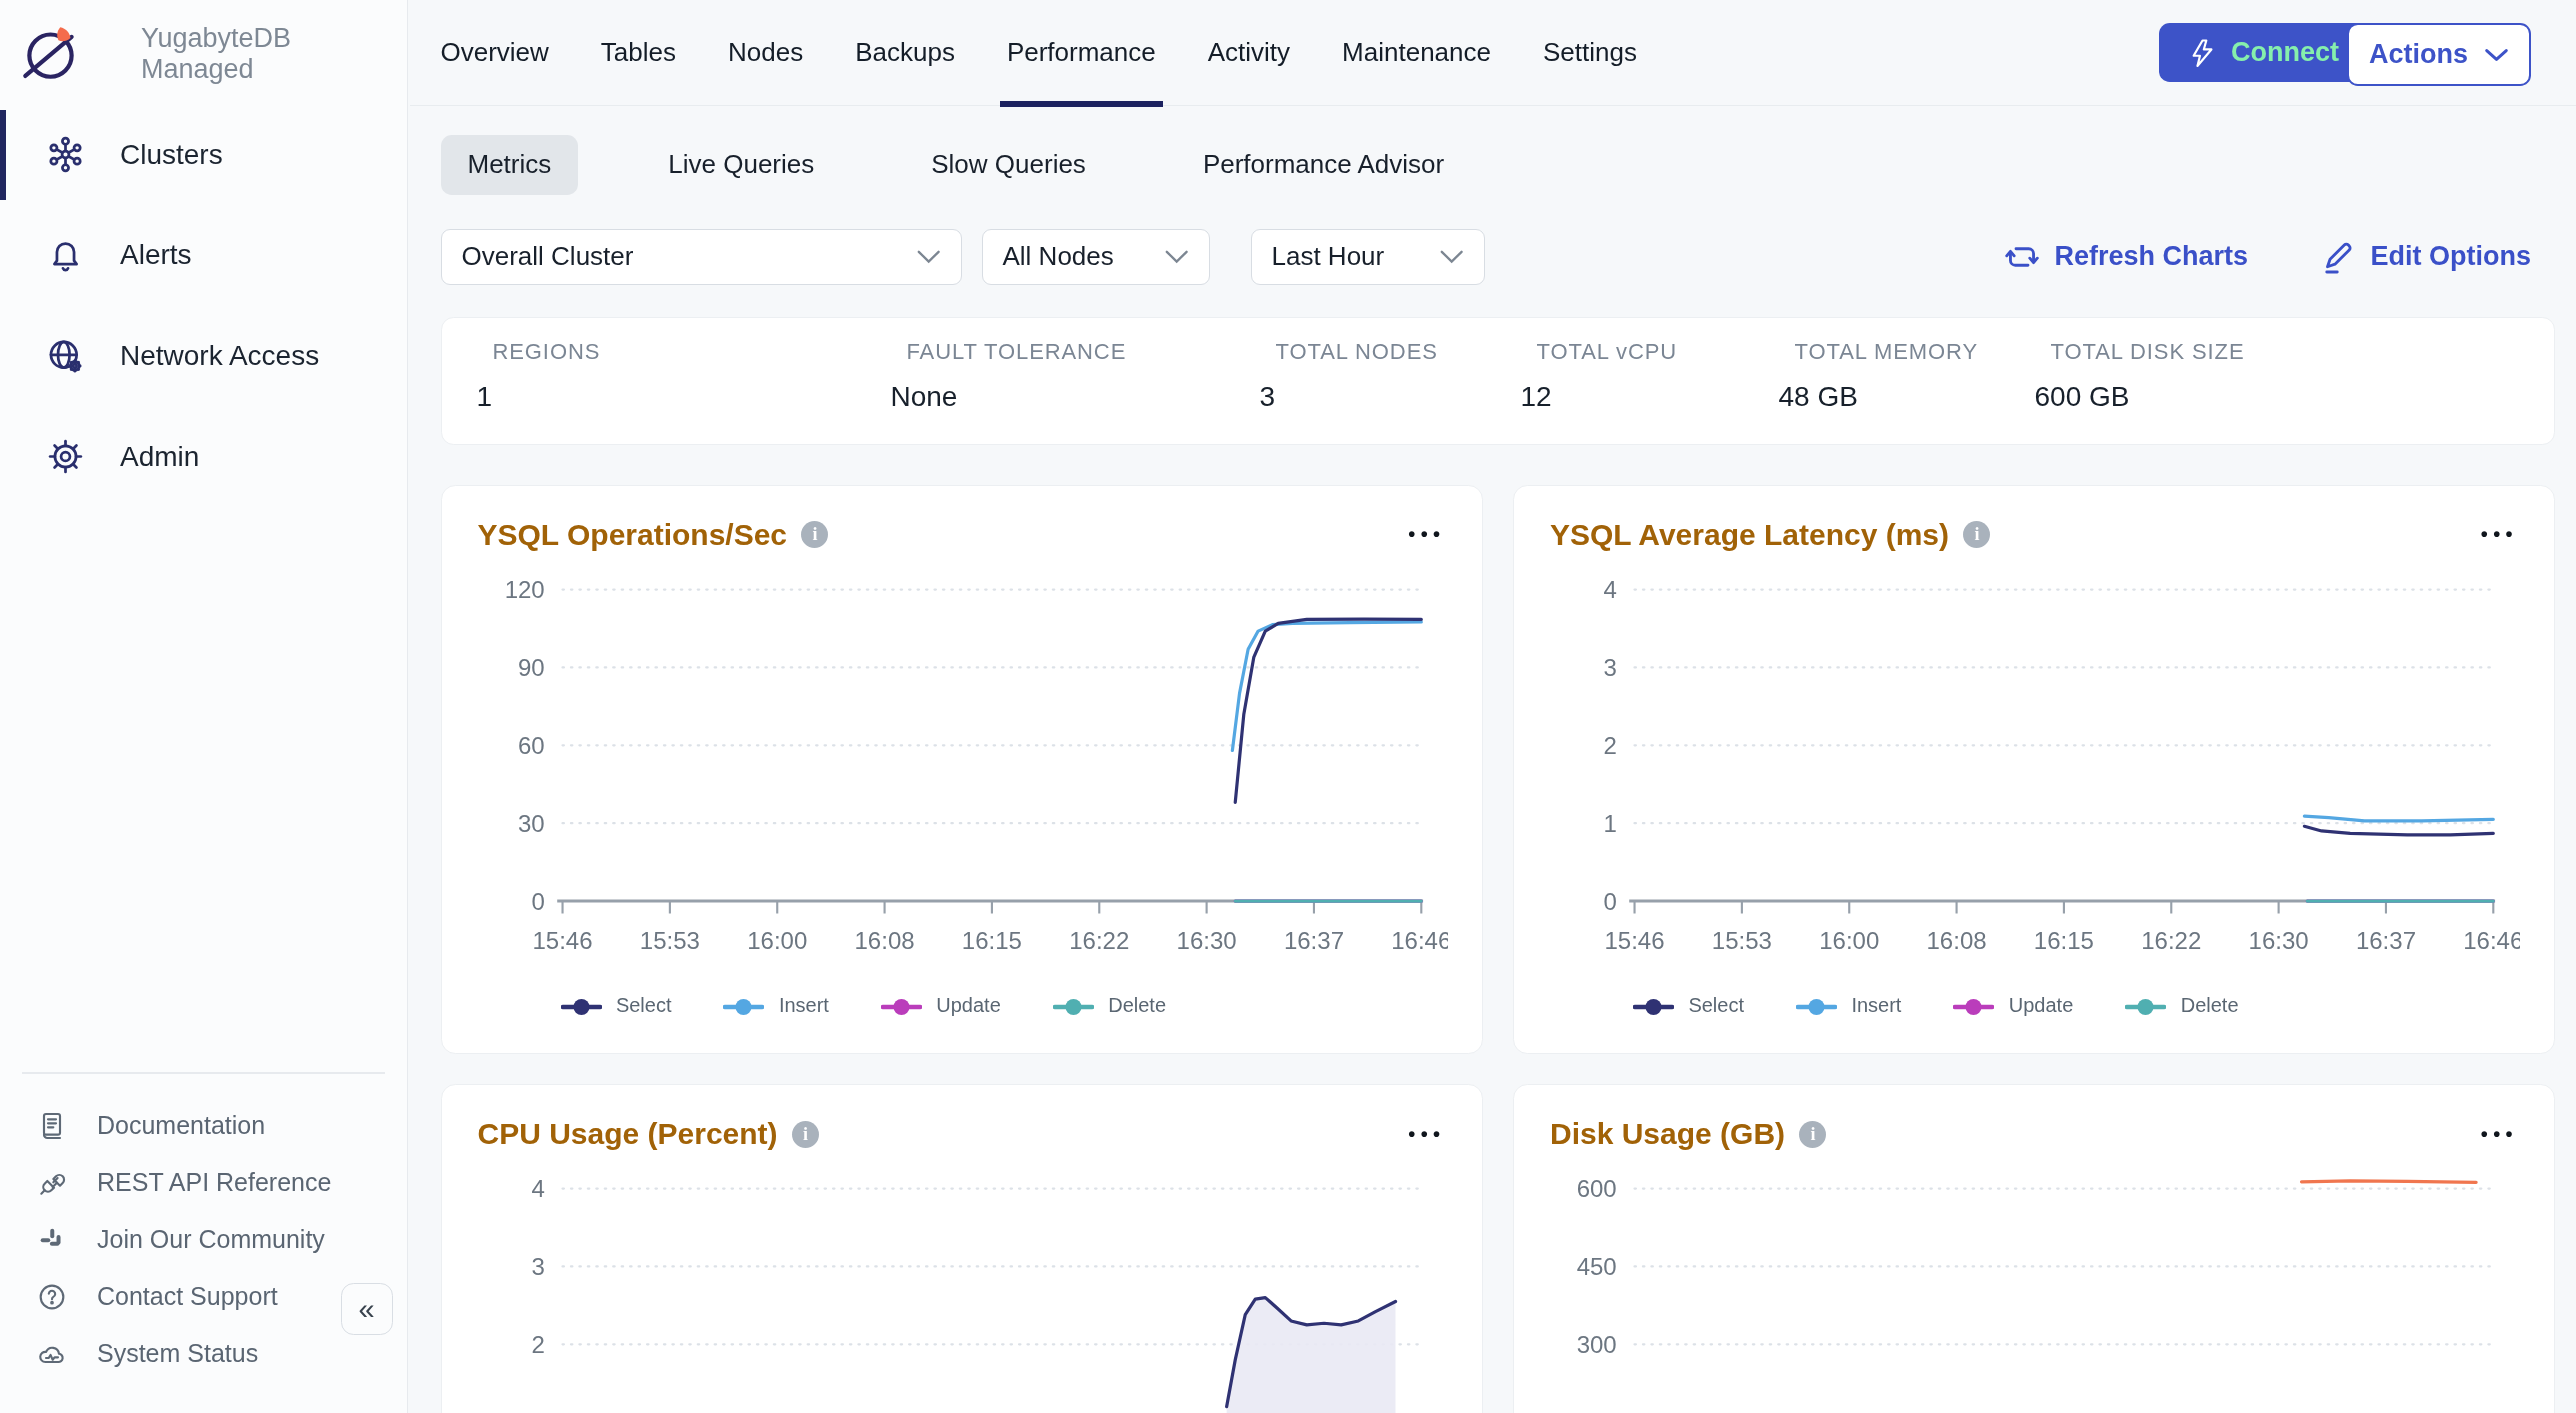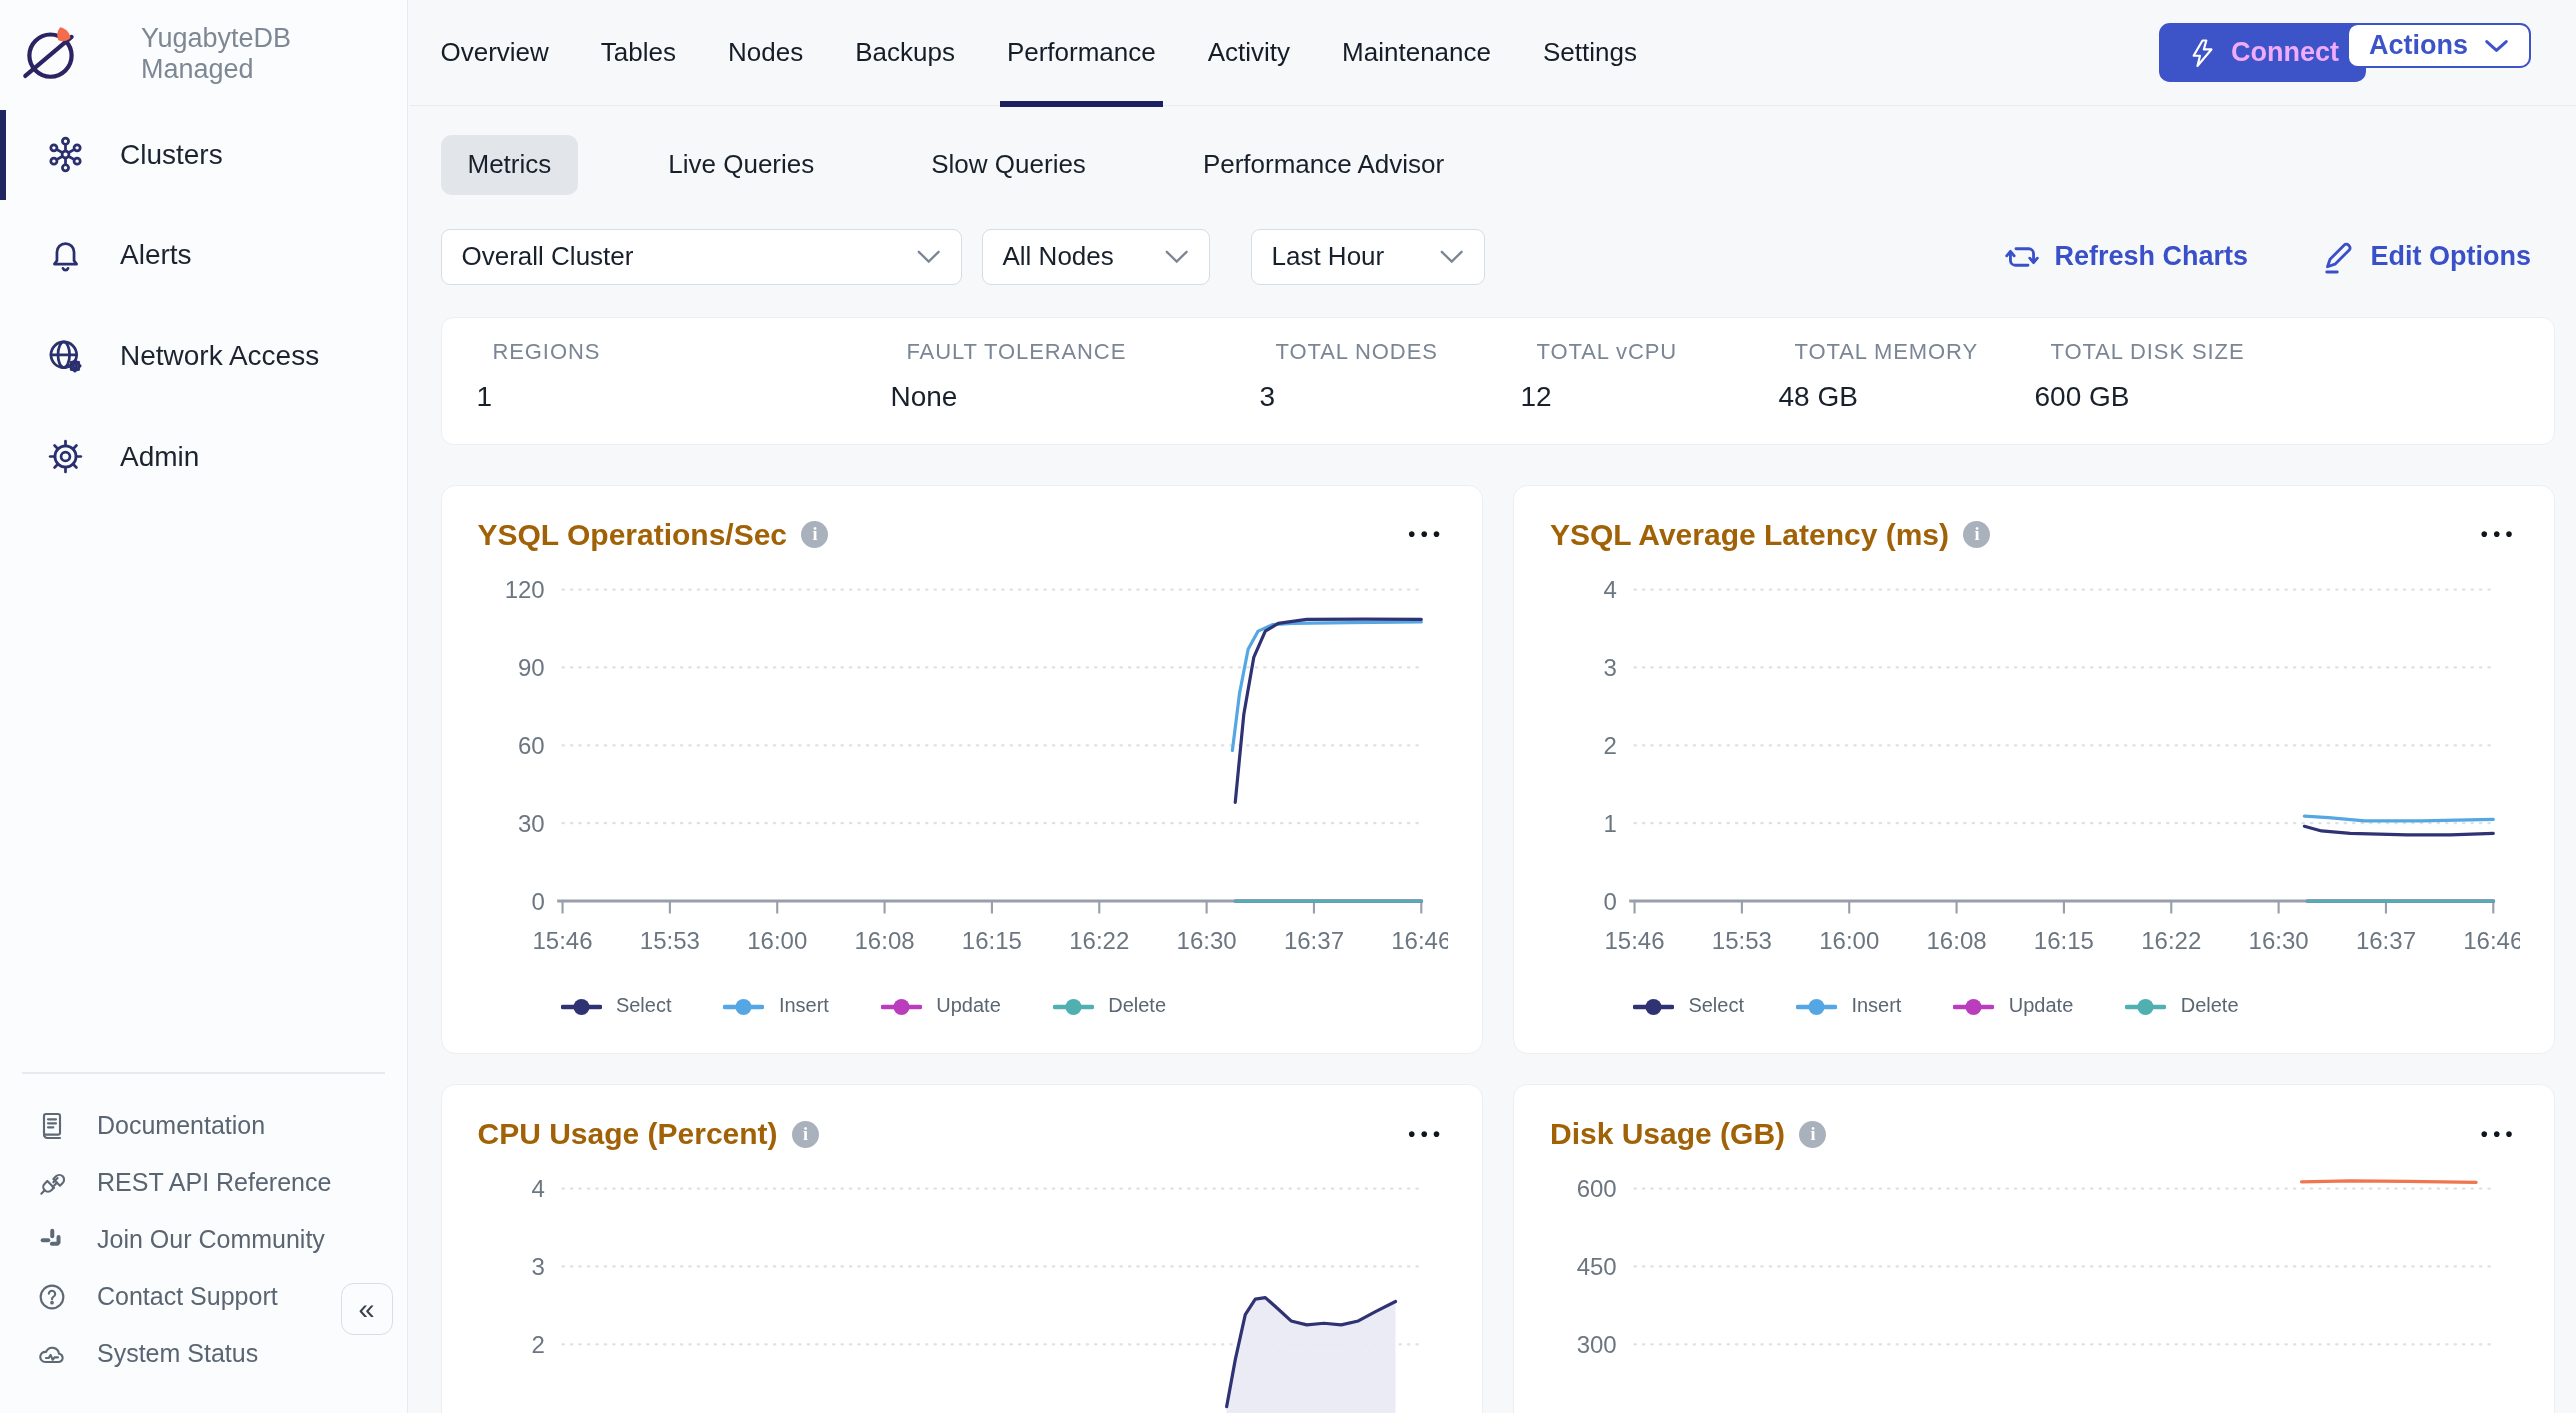--- a/index.html
+++ b/index.html
@@ -51,25 +51,25 @@
     position:relative; height:100%; display:flex; align-items:center;
     font-size:26px; color:#141D28; cursor:pointer; white-space:nowrap;
   }
   .tab.active::after {
     content:''; position:absolute; left:-7.2px; right:-7.2px; bottom:-1.8px; height:6.3px;
     background:#1C2260;
   }
   .btn-connect {
     position:absolute; right:210px; top:23.4px; height:59px; min-width:180px;
     display:flex; align-items:center; justify-content:center; gap:14.4px;
-    background:#3D53C8; color:#f0abfc; border:none; border-radius:10.8px;
+    background:#3D53C8; color:#86efac; border:none; border-radius:10.8px;
     font-size:27px; font-weight:bold; cursor:pointer; padding:12px 27px;
   }
   .btn-actions {
-    position:absolute; right:45px; top:23.4px; height:45px; min-width:135px;
+    position:absolute; right:45px; top:23.4px; height:63px; min-width:135px;
     display:flex; align-items:center; justify-content:center; gap:16px;
     background:#FFFFFF; color:#3D53C8; border:2.7px solid #3D53C8; border-radius:10.8px;
     font-size:27px; font-weight:bold; cursor:pointer; padding:0 20px;text-align:center;
   }
 
   
   .content { position:absolute; left:410px; top:108px; width:2166px; padding-left:30.5px; }
 
   .subtabs { display:flex; gap:63px; align-items:center; margin-top:27px; }
   .subtab { font-size:26px; color:#18202B; padding:14.4px 27px; cursor:pointer; white-space:nowrap; }

